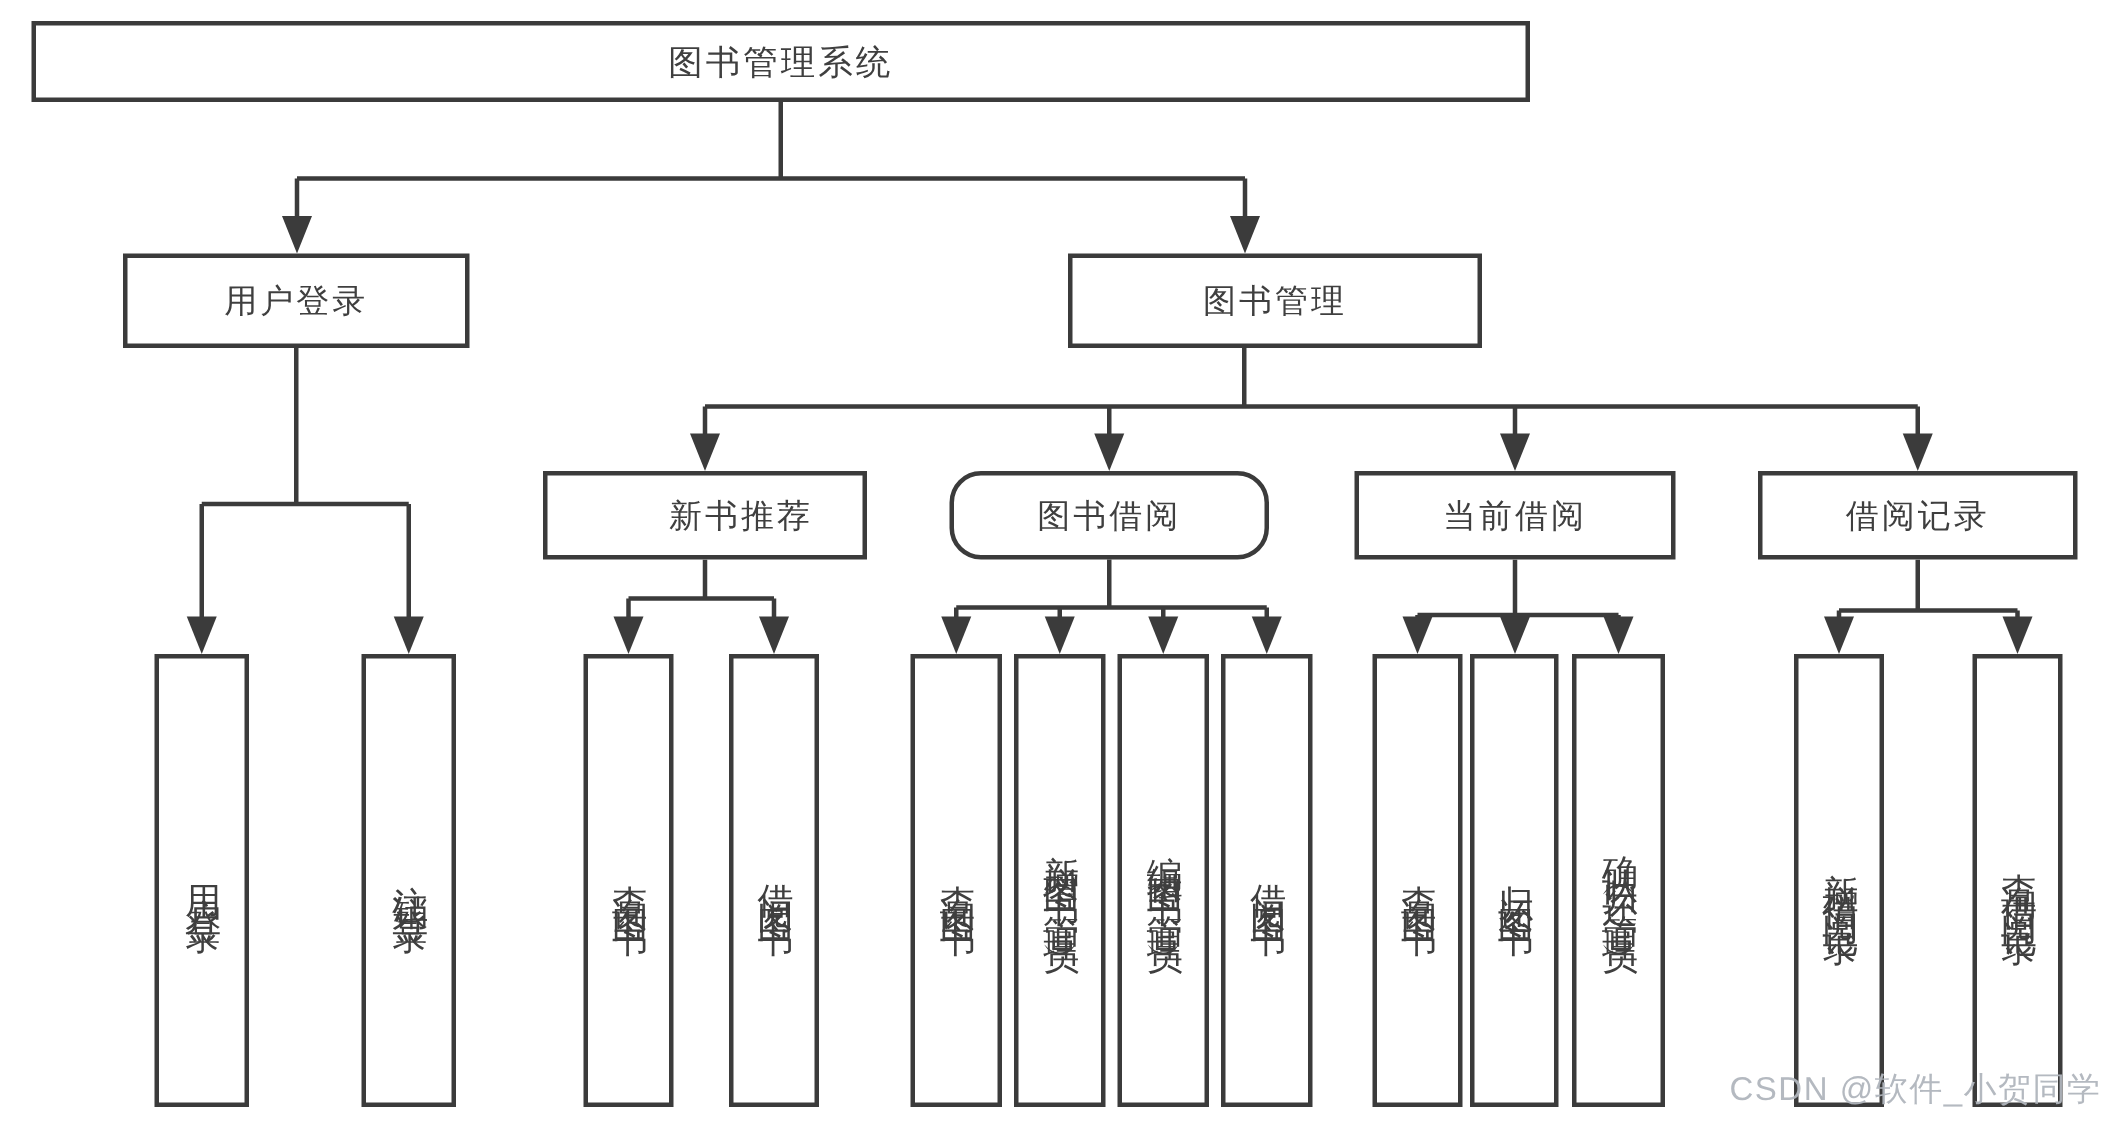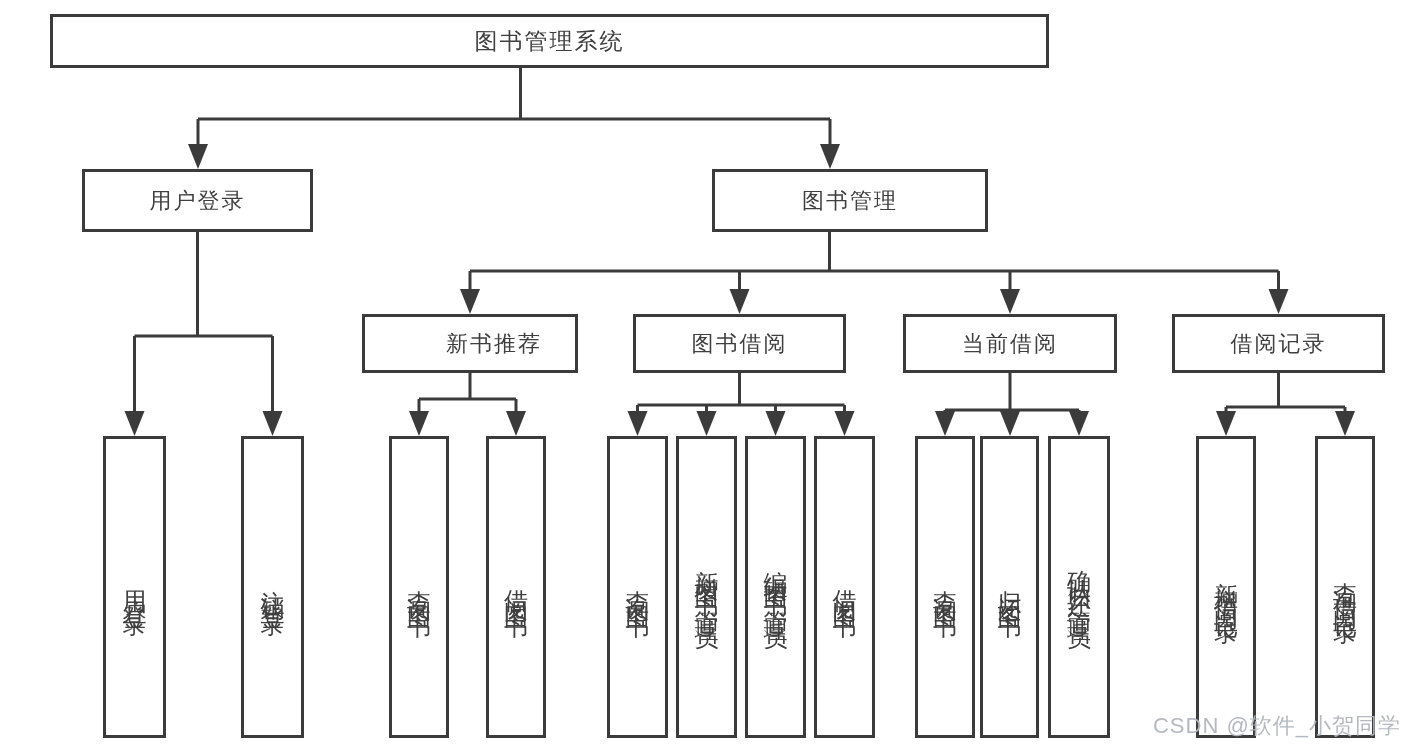--- a/index.html
+++ b/index.html
@@ -104,27 +104,27 @@
       <polygon points="1000,411 1020,411 1010,436"></polygon>
       <polygon points="1069,411 1089,411 1079,436"></polygon>
     </g>
     <g>
       <path d="M1278.5 373 V407 M1226 407 H1345 M1226 407 V414 M1345 407 V414"></path>
       <polygon points="1216,411 1236,411 1226,436"></polygon>
       <polygon points="1335,411 1355,411 1345,436"></polygon>
     </g>
   </svg>
 
-  <div class="node hbox root-box" style="left:21px; top:14px; width:999px; height:54px;margin-left:29px;">图书管理系统</div>
+  <div class="node hbox root-box" style="left:21px; top:14px; width:999px; height:54px;">图书管理系统</div>
 
   <div class="node hbox" style="left:82px; top:169px; width:231px; height:63px;">用户登录</div>
   <div class="node hbox" style="left:712px; top:169px; width:276px; height:63px;">图书管理</div>
 
   <div class="node hbox" style="left:362px; top:314px; width:216px; height:59px;padding-left:48px;">新书推荐</div>
-  <div class="node hbox" style="left:633px; top:314px; width:213px; height:59px;">图书借阅</div>
+  <div class="node hbox" style="left:633px; top:314px; width:213px; height:59px;border-radius:21px;">图书借阅</div>
   <div class="node hbox" style="left:903px; top:314px; width:214px; height:59px;">当前借阅</div>
   <div class="node hbox" style="left:1172px; top:314px; width:213px; height:59px;">借阅记录</div>
 
   <div class="node vbox" style="left:103px; top:436px; width:63px; height:302px;">用户登录</div>
   <div class="node vbox" style="left:241px; top:436px; width:63px; height:302px;">注销登录</div>
 
   <div class="node vbox" style="left:389px; top:436px; width:60px; height:302px;">查询图书</div>
   <div class="node vbox" style="left:486px; top:436px; width:60px; height:302px;">借阅图书</div>
 
   <div class="node vbox" style="left:607px; top:436px; width:61px; height:302px;">查询图书</div>

